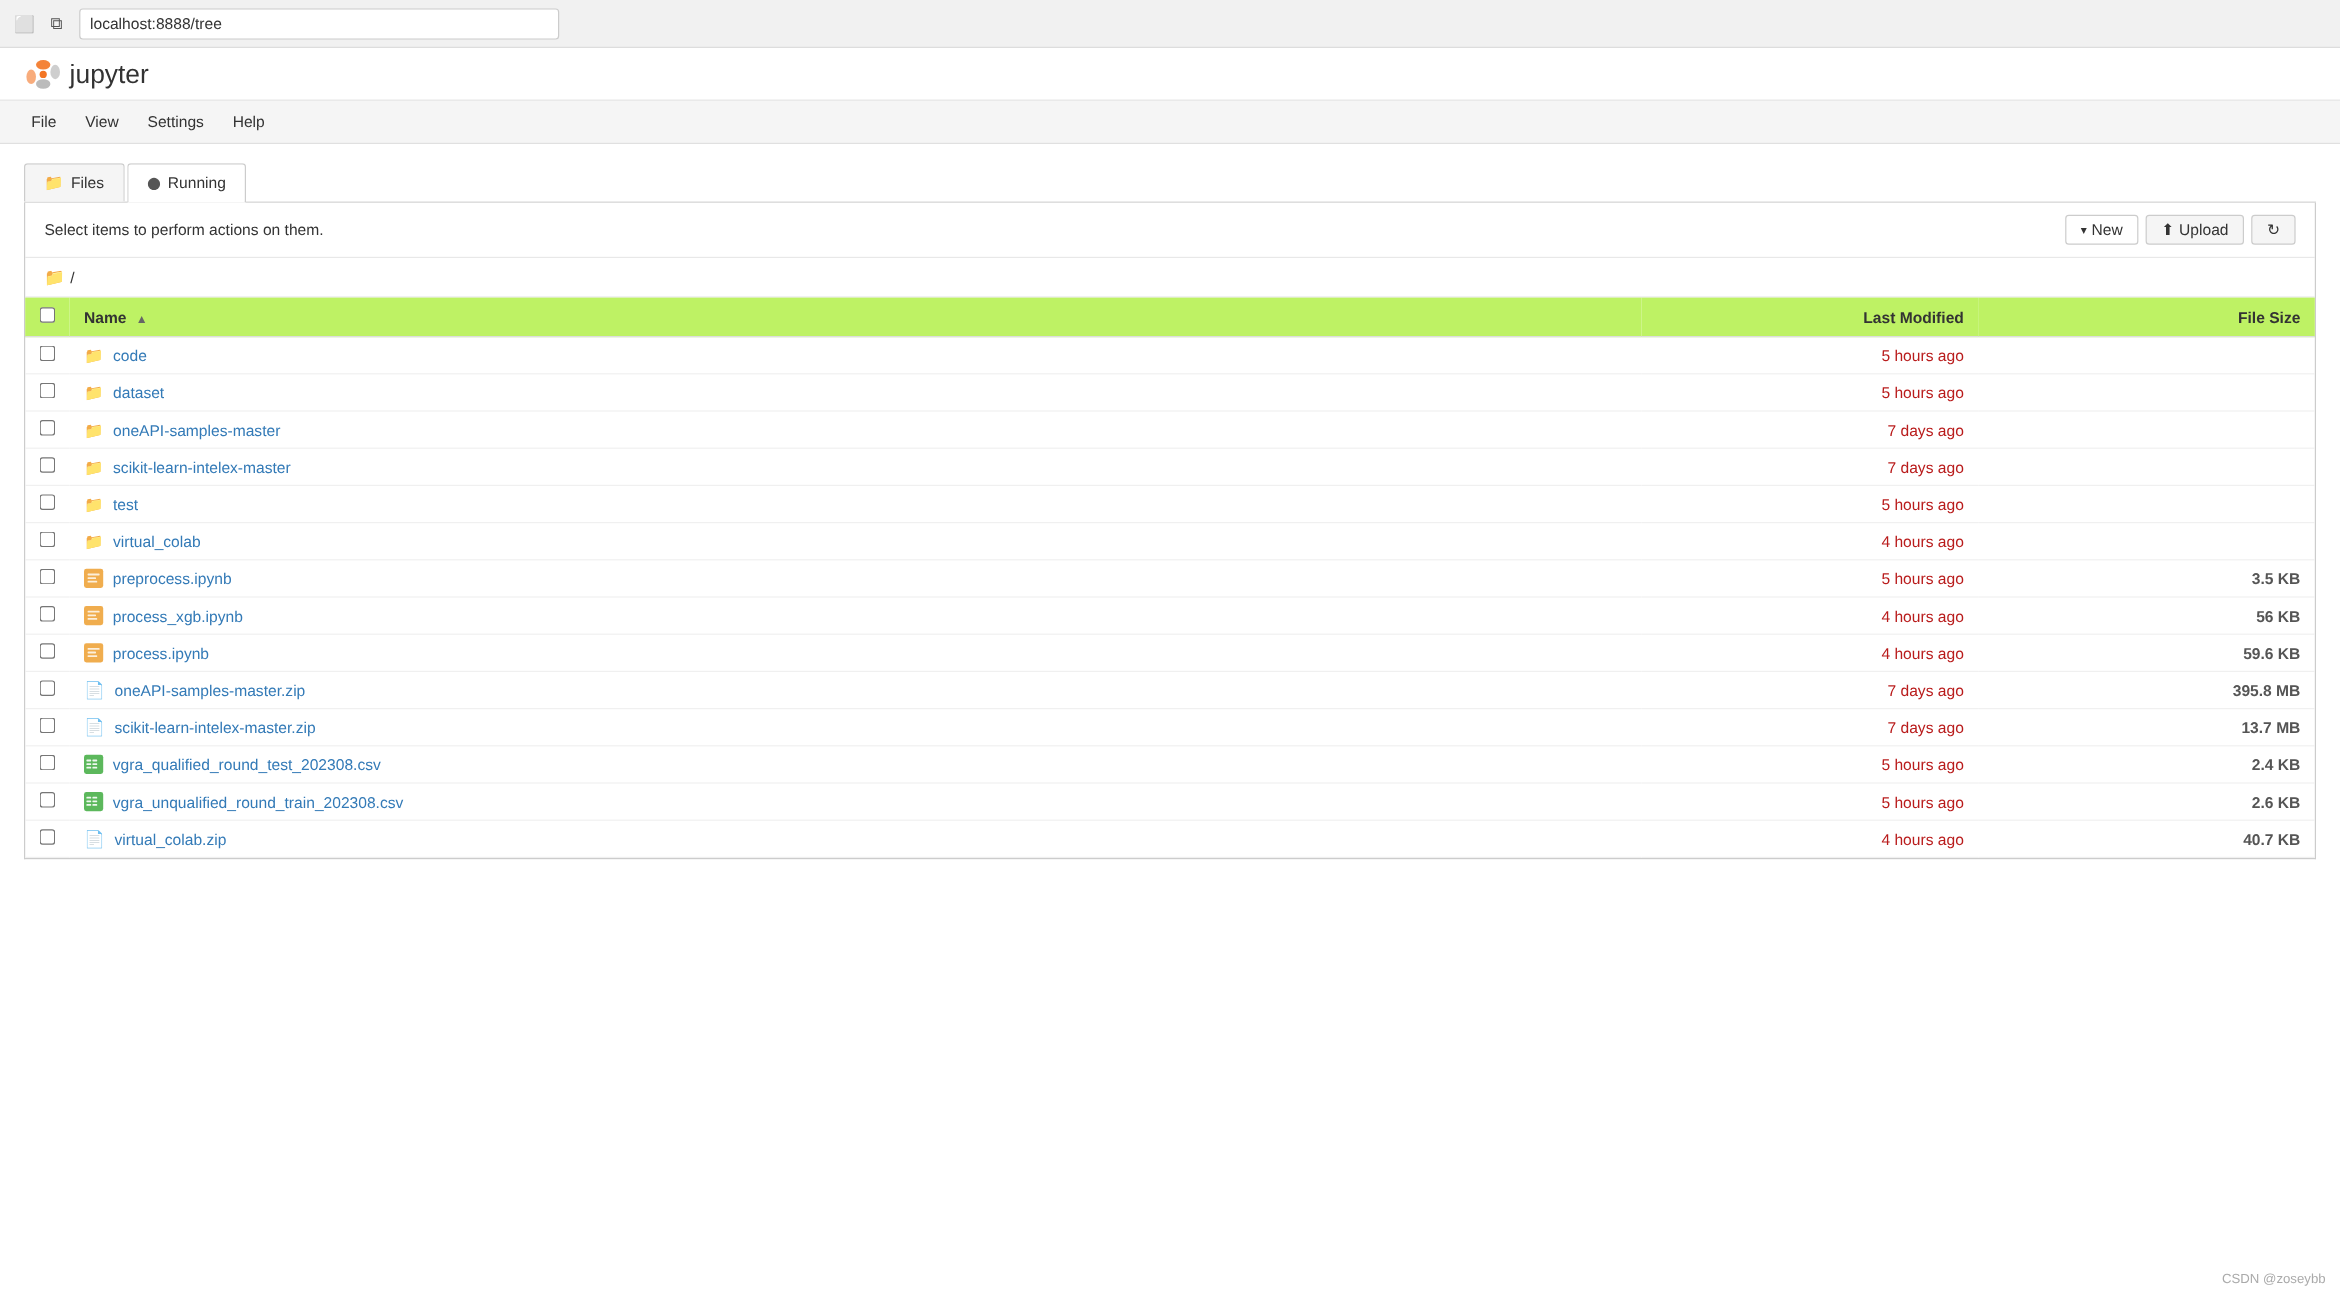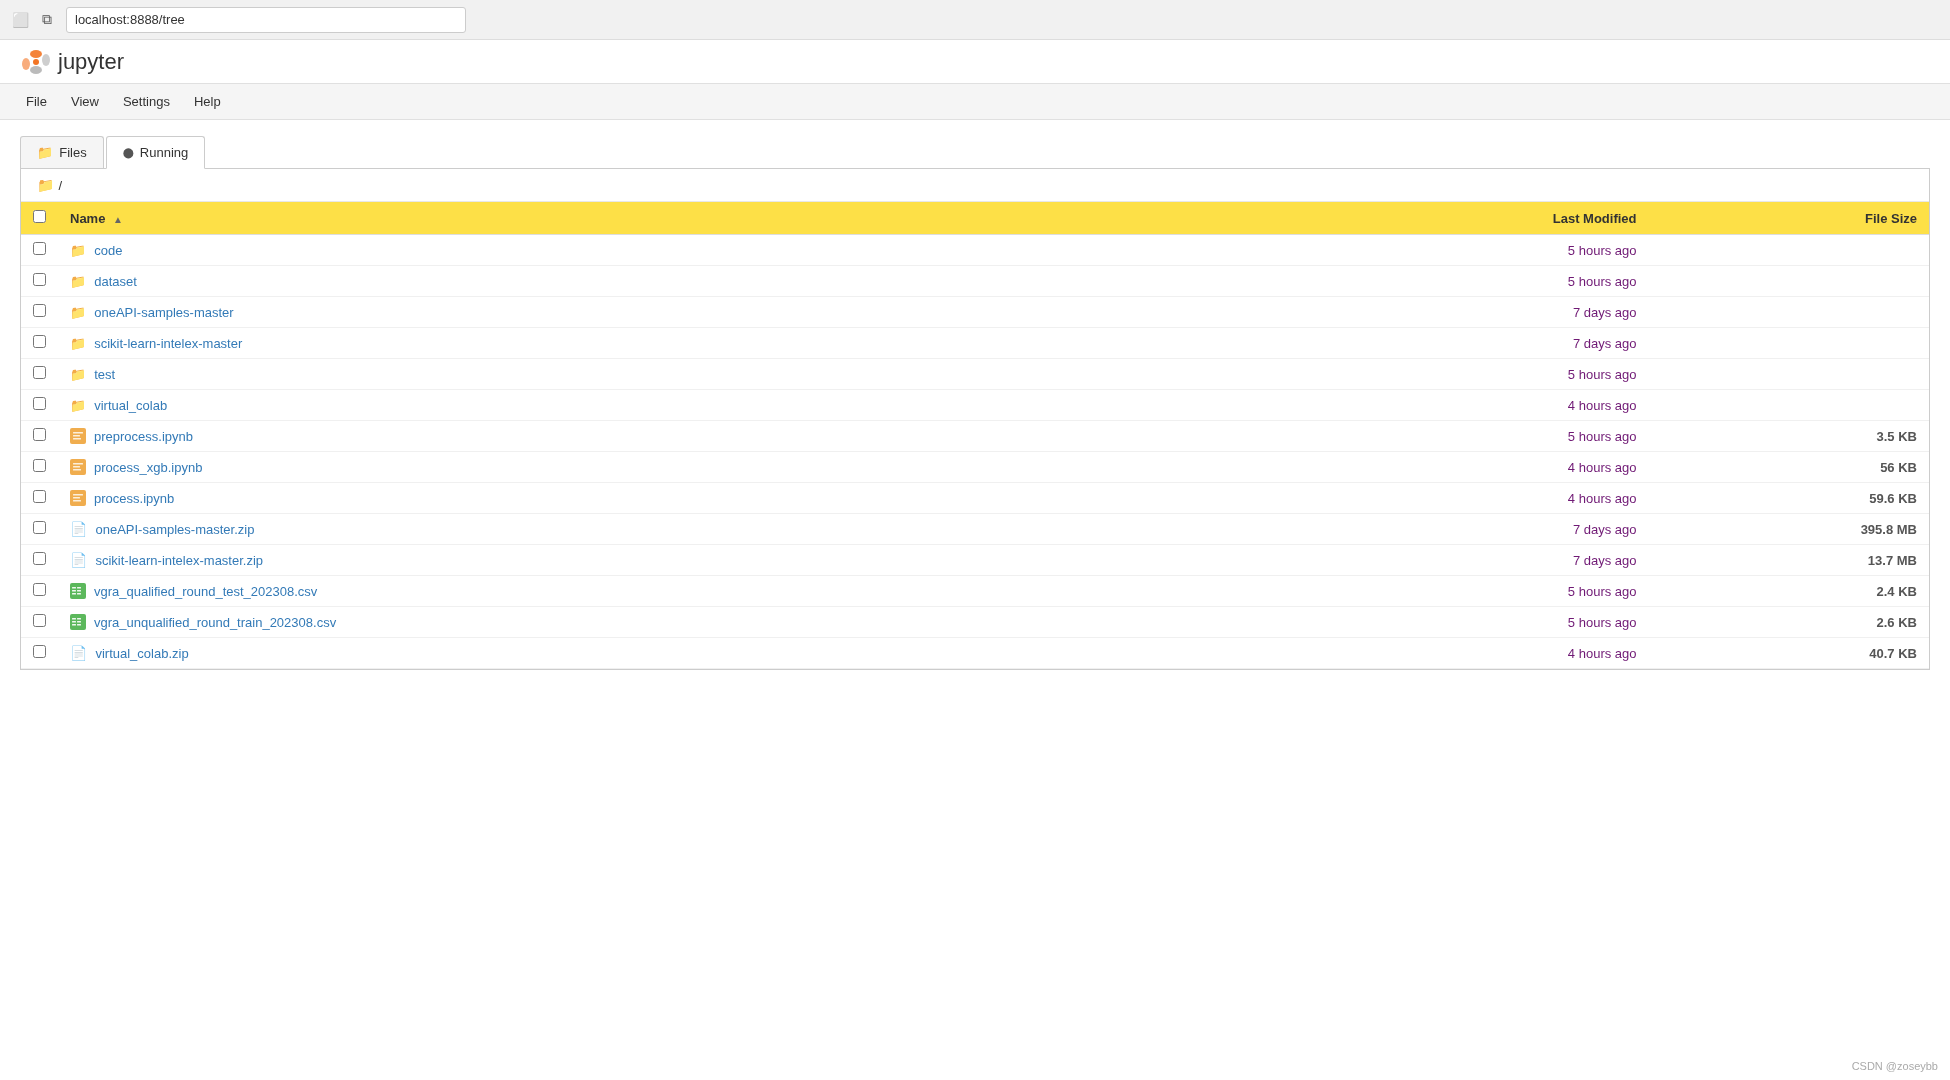--- a/index.html
+++ b/index.html
@@ -150,39 +150,39 @@
     }
     .breadcrumb-folder-icon { color: #666; font-size: 14px; }
 
     
     .file-table {
       width: 100%;
       border-collapse: collapse;
     }
     .file-table thead tr {
       border-bottom: 1px solid #ddd;
-      background: #fde047;
+      background: #bef264;
     }
     .file-table th {
       padding: 8px 12px;
       text-align: left;
       font-weight: 600;
       font-size: 13px;
       color: #333;
       cursor: pointer;
     }
     .file-table th.col-name { width: 70%; }
     .file-table th.col-modified { width: 15%; text-align: right; }
     .file-table th.col-size { width: 15%; text-align: right; }
     .file-table td {
       padding: 7px 12px;
       font-size: 13px;
       border-bottom: 1px solid #f0f0f0;
     }
-    .file-table td.col-modified { text-align: right; color: #701a75; }
+    .file-table td.col-modified { text-align: right; color: #b91c1c; }
     .file-table td.col-size { text-align: right; color: #555; font-weight: bold; }
 
     .file-row-name {
       display: flex;
       align-items: center;
       gap: 8px;
       color: #333;
     }
     .folder-icon { color: #555; }
     .notebook-icon {
@@ -267,20 +267,36 @@
       <span>Files</span>
     </div>
     <div class="tab active">
       <span style="font-size:10px; color:#555;">⬤</span>
       <span>Running</span>
     </div>
   </div>
 
   <div class="file-browser">
 
+    <div class="action-bar">
+      <div class="action-bar-left">Select items to perform actions on them.</div>
+      <div class="action-bar-right">
+        <div class="btn btn-new">
+          <span style="font-size:10px;">▾</span>
+          <span>New</span>
+        </div>
+        <div class="btn">
+          <span>⬆</span>
+          <span>Upload</span>
+        </div>
+        <div class="btn">
+          <span>↻</span>
+        </div>
+      </div>
+    </div>
 
     <div class="breadcrumb">
       <span class="breadcrumb-folder-icon">📁</span>
       <span>/</span>
     </div>
 
     <table class="file-table">
       <thead>
         <tr>
           <th class="checkbox-col">

